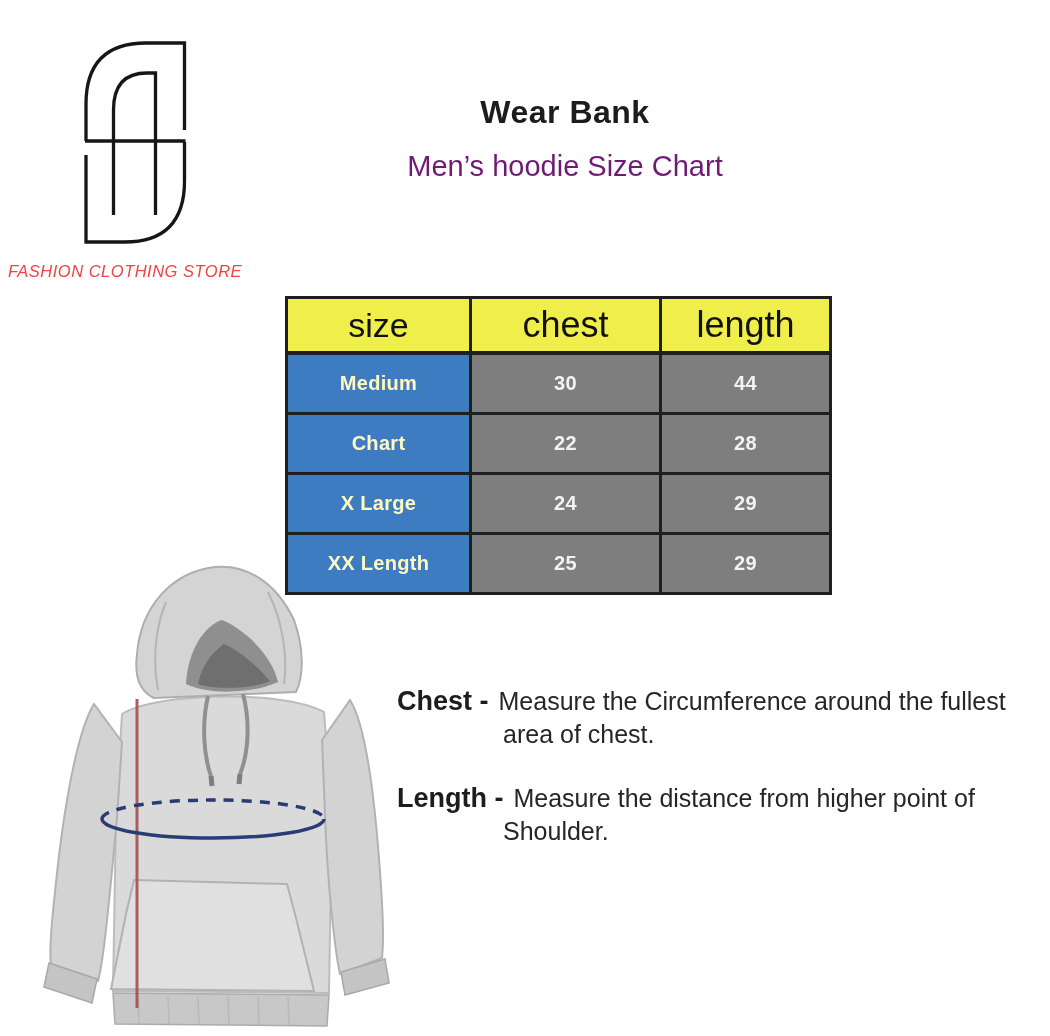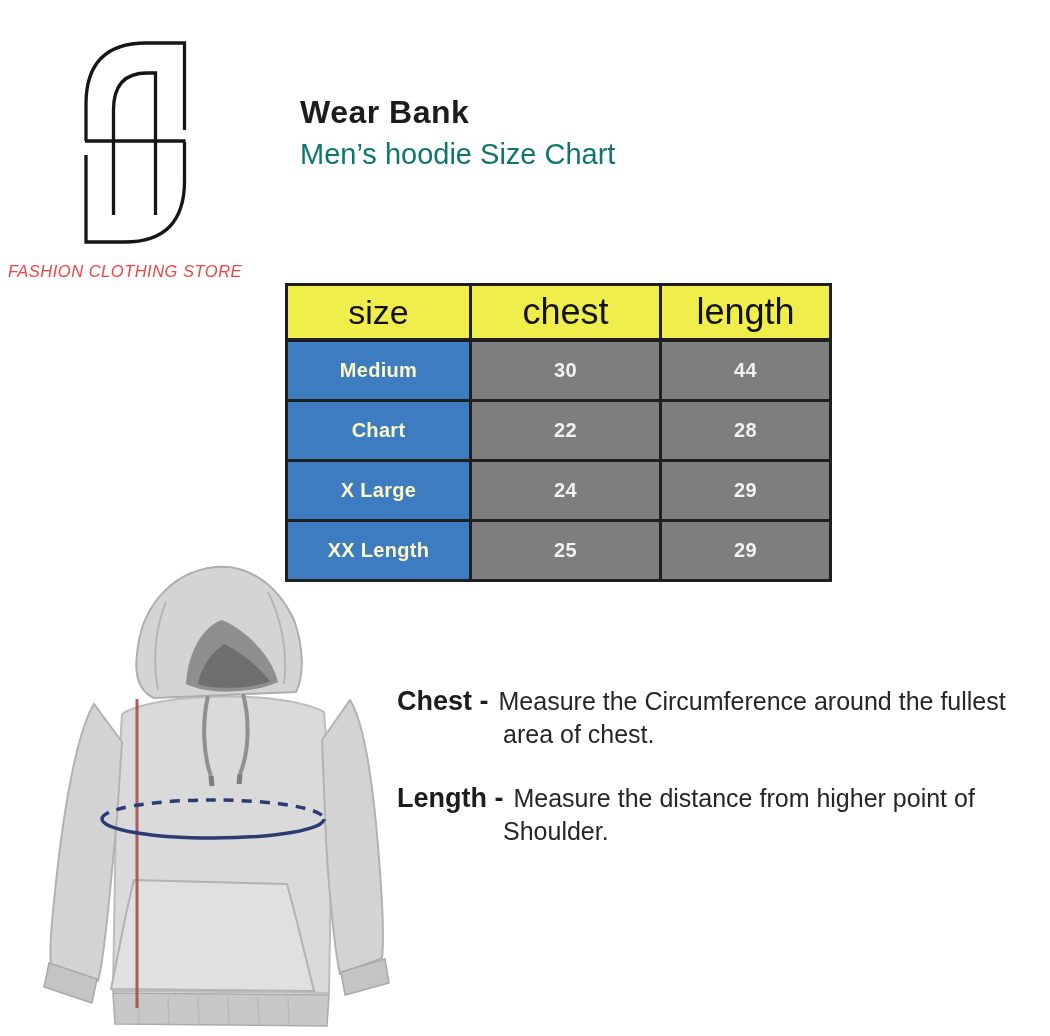--- a/index.html
+++ b/index.html
@@ -7,26 +7,26 @@
   .canvas{position:relative;width:1050px;height:1036px;background:#fff;overflow:hidden;
           font-family:"Liberation Sans","DejaVu Sans",sans-serif;color:#111;}
 
   
   .logo{position:absolute;left:80px;top:36px;width:112px;height:215px;}
   .brand-caption{position:absolute;left:8px;top:262px;width:270px;
                  font-size:16.5px;font-style:italic;letter-spacing:.5px;
                  color:#ef4444;white-space:nowrap;}
 
   
-  .titles{position:absolute;left:300px;top:94px;width:530px;}
+  .titles{position:absolute;left:300px;top:94px;width:530px;text-align:center;}
   .title{font-size:32px;font-weight:600;color:#1c1c1c;letter-spacing:.5px;}
-  .subtitle{margin-top:7px;font-size:29px;font-weight:500;color:#0f766e;}
+  .subtitle{margin-top:19px;font-size:29px;font-weight:500;color:#701a75;}
 
   
-  .size-table{position:absolute;left:285px;top:283px;border-collapse:collapse;table-layout:fixed;}
+  .size-table{position:absolute;left:285px;top:296px;border-collapse:collapse;table-layout:fixed;}
   .size-table th,.size-table td{border:3px solid #1f1f1f;text-align:center;vertical-align:middle;padding:0;}
   .size-table th{height:52px;background:#f0ee4a;color:#111;font-size:36px;font-weight:500;}
   .size-table th.th-size{font-size:34px;}
   .size-table td{height:57px;}
   .size-table td.label{background:#3e7cc2;color:#fef9c3;font-size:20px;font-weight:700;letter-spacing:.3px;}
   .size-table td.value{background:#7e7e7e;color:#f2f2f2;font-size:20px;font-weight:700;letter-spacing:.5px;}
   .size-table thead th{border-bottom-width:4px;}
 
   
   .hoodie{position:absolute;left:38px;top:562px;width:365px;height:475px;}

